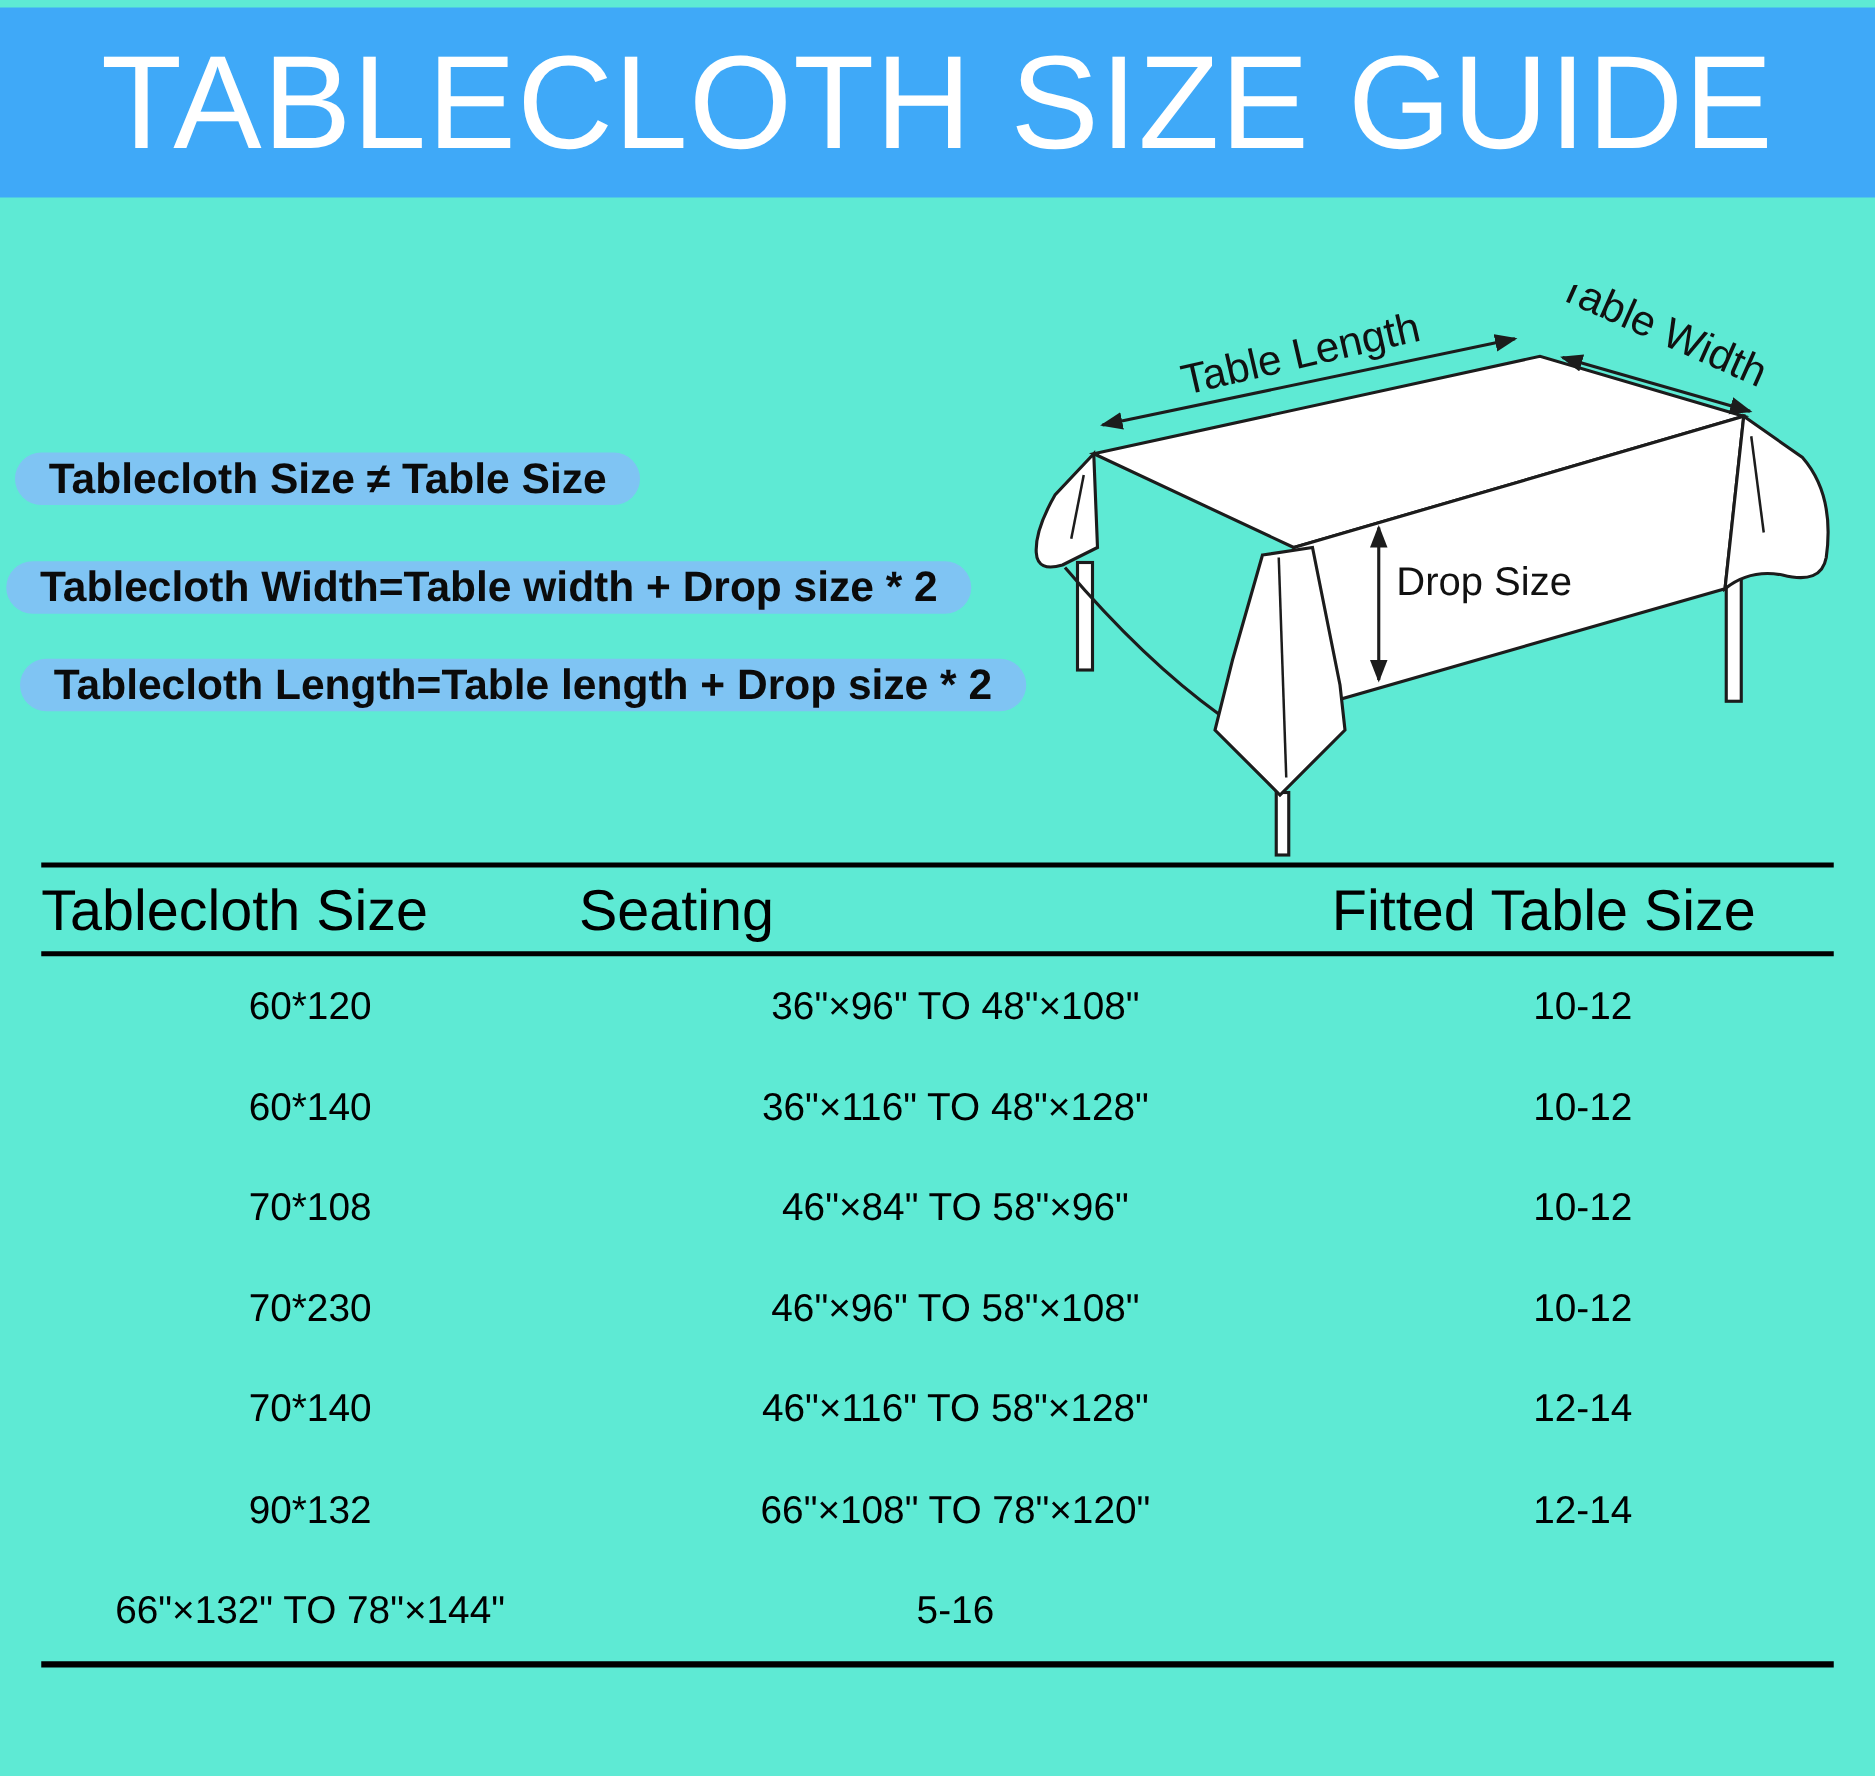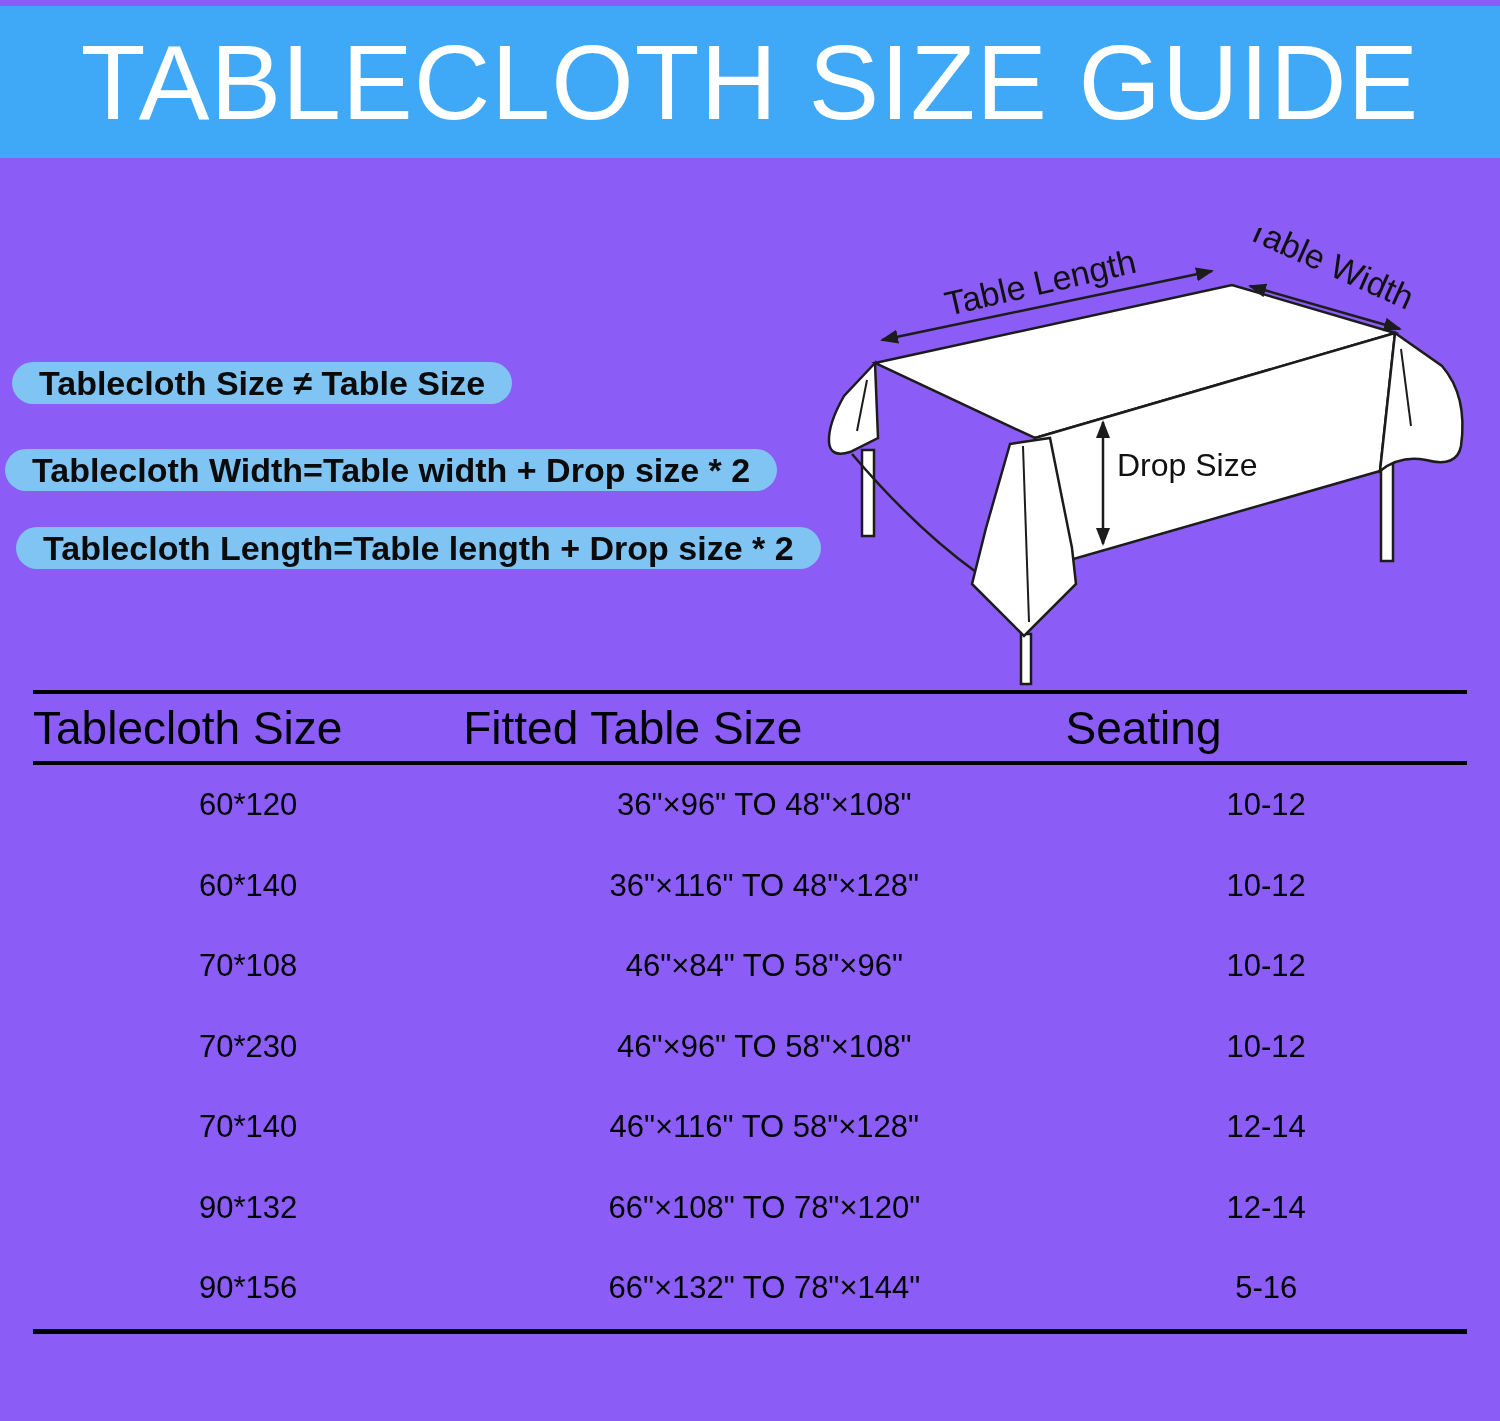--- a/index.html
+++ b/index.html
@@ -1,17 +1,17 @@
 <!DOCTYPE html>
 <html><head>
 <meta charset="utf-8">
 <style>
   html,body{margin:0;padding:0;background:#ffffff;}
   .page{
-    position:relative;width:1500px;height:1421px;background:#8b5cf6;
+    position:relative;width:1500px;height:1421px;background:#5eead4;
     font-family:"Liberation Sans", sans-serif;color:#000;overflow:hidden;
   }
   
   .banner{
     position:absolute;left:0;top:6px;width:1500px;height:152px;
     background:#3fa9f8;display:flex;align-items:center;justify-content:center;
   }
   .banner .title{
     color:#ffffff;font-size:106px;letter-spacing:1px;font-weight:400;
     white-space:nowrap;line-height:1;
@@ -103,22 +103,22 @@
       <g>
         <line x1="283" y1="194" x2="283" y2="316" stroke="#1c1c1c" stroke-width="2.5" marker-start="url(#ah)" marker-end="url(#ah)"></line>
       </g>
       <text x="297" y="248" font-size="32" fill="#111" text-anchor="start">Drop Size</text>
     </svg>
   </div>
 
   <div class="size-table">
     <div class="thead">
       <div class="th">Tablecloth Size</div>
+      <div class="th">Seating</div>
       <div class="th">Fitted Table Size</div>
-      <div class="th">Seating</div>
     </div>
     <div class="tbody">
       <div class="tr">
         <div class="td">60*120</div>
         <div class="td">36"×96" TO 48"×108"</div>
         <div class="td">10-12</div>
       </div>
       <div class="tr">
         <div class="td">60*140</div>
         <div class="td">36"×116" TO 48"×128"</div>
@@ -138,20 +138,19 @@
         <div class="td">70*140</div>
         <div class="td">46"×116" TO 58"×128"</div>
         <div class="td">12-14</div>
       </div>
       <div class="tr">
         <div class="td">90*132</div>
         <div class="td">66"×108" TO 78"×120"</div>
         <div class="td">12-14</div>
       </div>
       <div class="tr">
-        <div class="td">90*156</div>
         <div class="td">66"×132" TO 78"×144"</div>
         <div class="td">5-16</div>
       </div>
     </div>
   </div>
 
 </div>
 
 </body></html>

